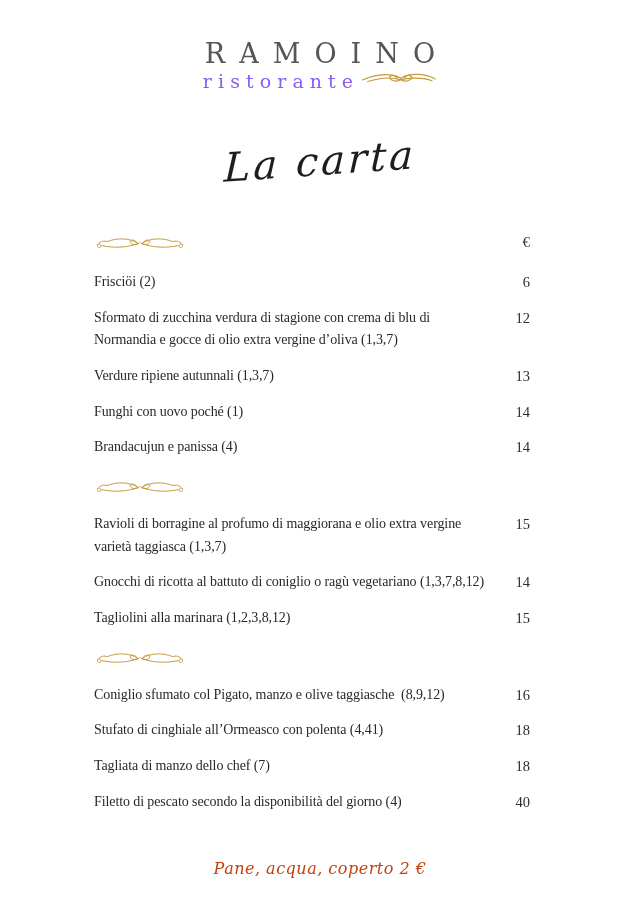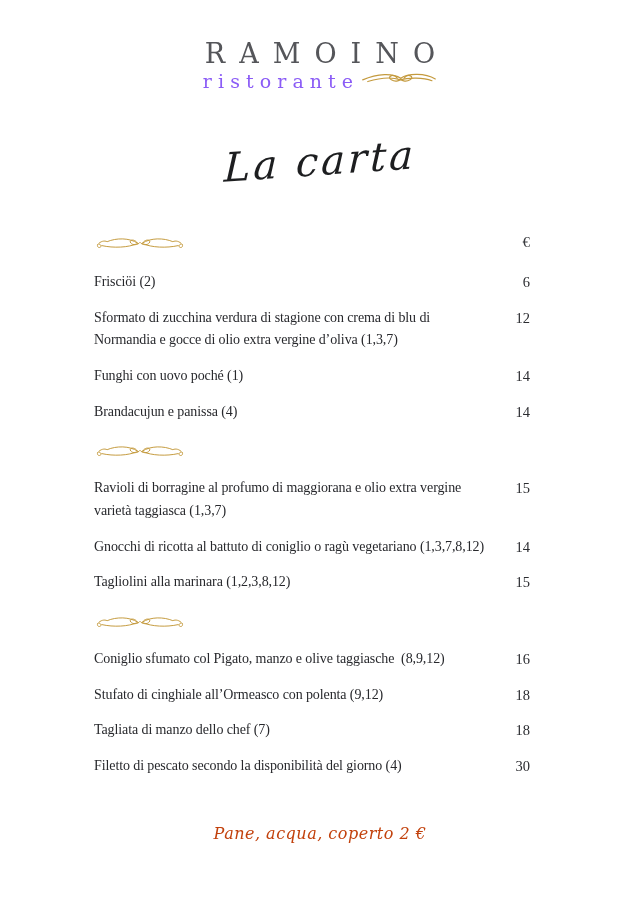--- a/index.html
+++ b/index.html
@@ -158,20 +158,24 @@
       <div class="menu-row">
         <div class="item-name">Frisciöi (2)</div>
         <div class="item-price">6</div>
       </div>
       <div class="menu-row">
         <div class="item-name">Sformato di zucchina verdura di stagione con crema di blu di
 Normandia e gocce di olio extra vergine d’oliva (1,3,7)</div>
         <div class="item-price">12</div>
       </div>
       <div class="menu-row">
+        <div class="item-name">Verdure ripiene autunnali (1,3,7)</div>
+        <div class="item-price">13</div>
+      </div>
+      <div class="menu-row">
         <div class="item-name">Funghi con uovo poché (1)</div>
         <div class="item-price">14</div>
       </div>
       <div class="menu-row">
         <div class="item-name">Brandacujun e panissa (4)</div>
         <div class="item-price">14</div>
       </div>
     </div>
 
     <div class="divider-row">
@@ -201,30 +205,30 @@
           <use href="#flourish-shape"></use>
         </svg>
     </div>
 
     <div>
       <div class="menu-row">
         <div class="item-name">Coniglio sfumato col Pigato, manzo e olive taggiasche  (8,9,12)</div>
         <div class="item-price">16</div>
       </div>
       <div class="menu-row">
-        <div class="item-name">Stufato di cinghiale all’Ormeasco con polenta (9,12)</div>
+        <div class="item-name">Stufato di cinghiale all’Ormeasco con polenta (4,41)</div>
         <div class="item-price">18</div>
       </div>
       <div class="menu-row">
         <div class="item-name">Tagliata di manzo dello chef (7)</div>
         <div class="item-price">18</div>
       </div>
       <div class="menu-row">
         <div class="item-name">Filetto di pescato secondo la disponibilità del giorno (4)</div>
-        <div class="item-price">30</div>
+        <div class="item-price">40</div>
       </div>
     </div>
 
   </div>
 
   <div class="footer-note">Pane, acqua, coperto 2 €</div>
 
 </div>
 
 </body></html>

